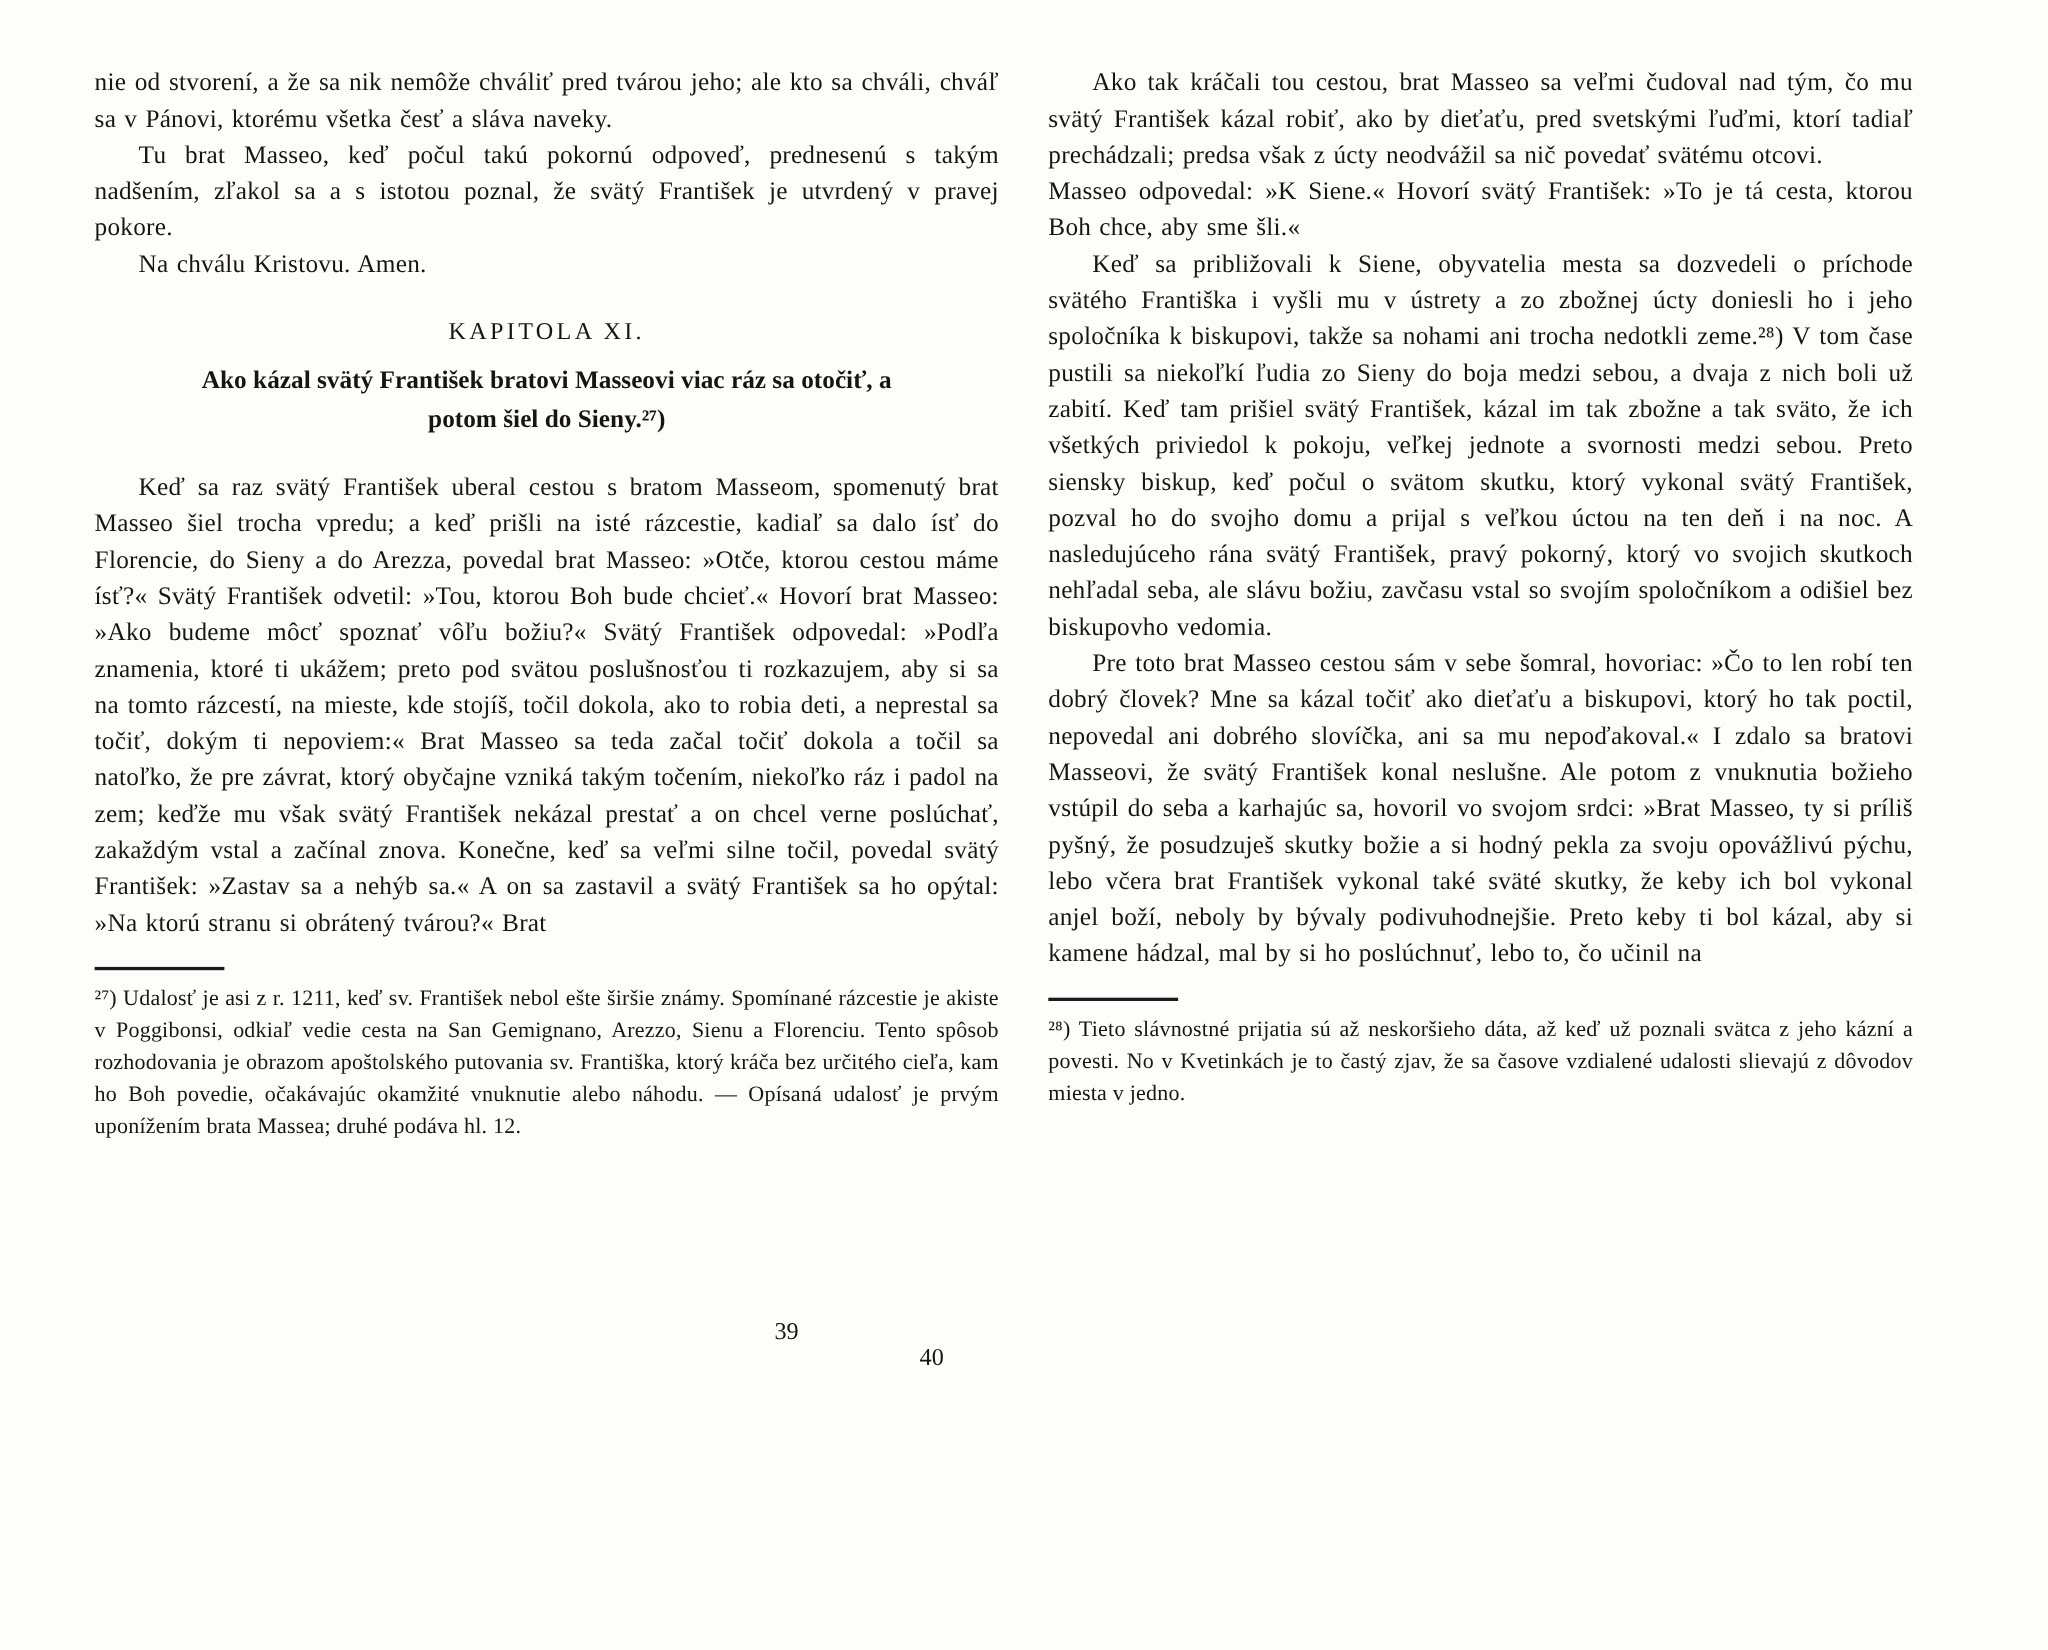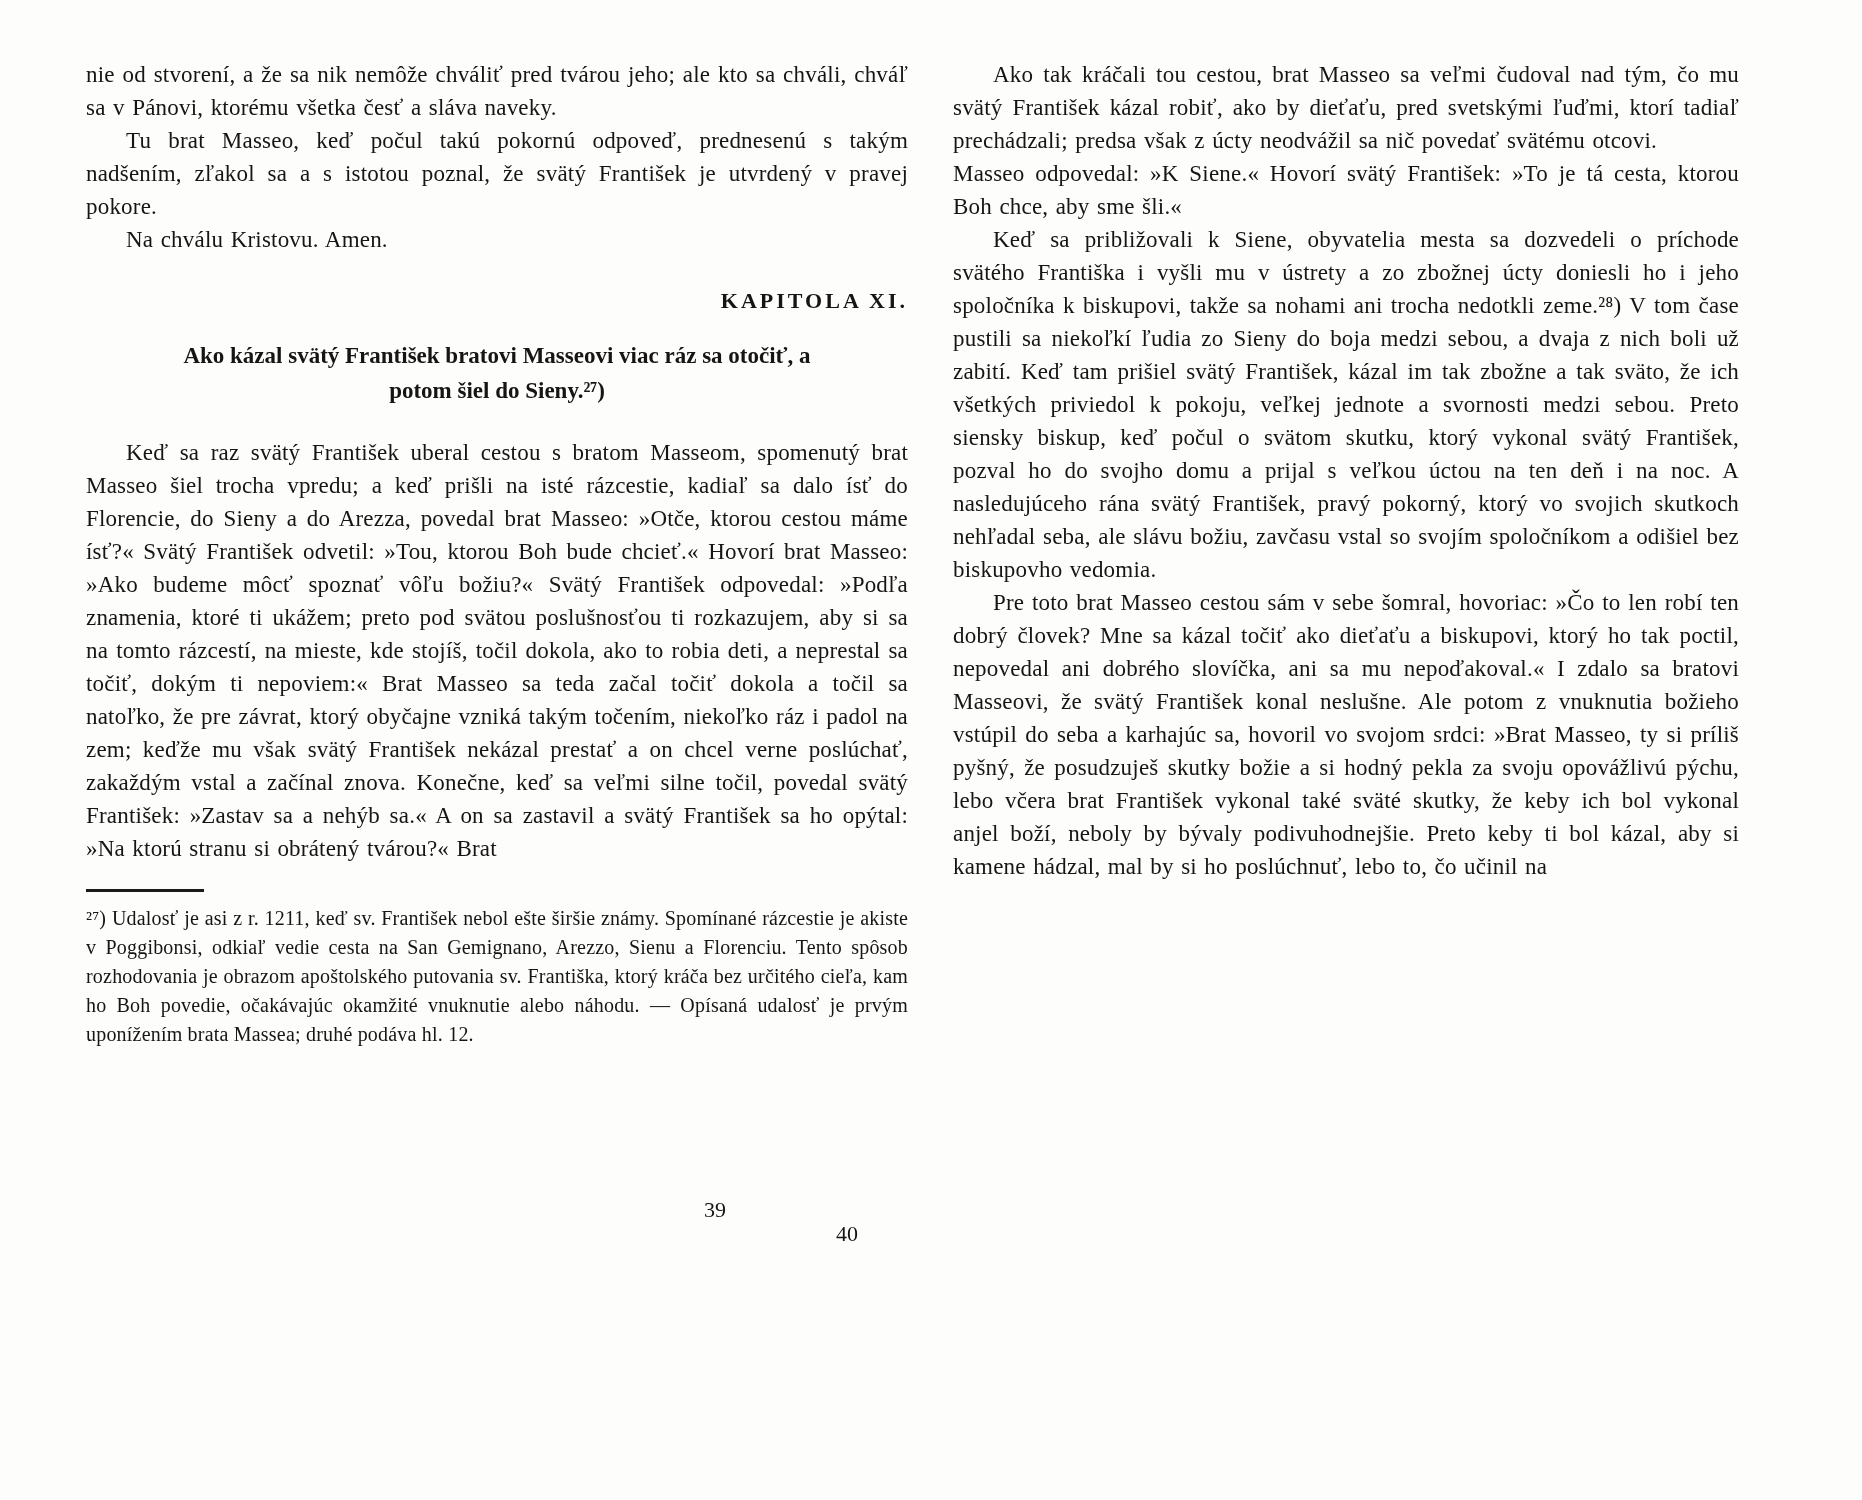--- a/index.html
+++ b/index.html
@@ -24,25 +24,25 @@
     font-size: 23px;
     line-height: 33px;
     text-align: justify;
     text-indent: 40px;
     letter-spacing: 0.2px;
     word-spacing: 1.5px;
   }
   .para.no-indent { text-indent: 0; }
 
   .chapter-heading {
-    text-align: right;
+    text-align: center;
     font-size: 22px;
-    font-weight: 700;
+    font-weight: 400;
     letter-spacing: 3px;
-    margin: 32px 0 24px 0;
+    margin: 32px 0 14px 0;
   }
   .chapter-title {
     text-align: center;
     font-size: 23px;
     font-weight: 700;
     line-height: 35px;
     margin: 0 auto 28px auto;
     max-width: 640px;
   }
 
@@ -88,18 +88,22 @@
       <p class="footnote">²⁷) Udalosť je asi z r. 1211, keď sv. František nebol ešte širšie známy. Spomínané rázcestie je akiste v Poggibonsi, odkiaľ vedie cesta na San Gemignano, Arezzo, Sienu a Florenciu. Tento spôsob rozhodovania je obrazom apoštolského putovania sv. Františka, ktorý kráča bez určitého cieľa, kam ho Boh povedie, očakávajúc okamžité vnuknutie alebo náhodu. — Opísaná udalosť je prvým uponížením brata Massea; druhé podáva hl. 12.</p>
     </div>
   </div>
 
   <div class="page right">
     <p class="para">Ako tak kráčali tou cestou, brat Masseo sa veľmi čudoval nad tým, čo mu svätý František kázal robiť, ako by dieťaťu, pred svetskými ľuďmi, ktorí tadiaľ prechádzali; predsa však z úcty neodvážil sa nič povedať svätému otcovi.</p>
     <p class="para no-indent">Masseo odpovedal: »K Siene.« Hovorí svätý František: »To je tá cesta, ktorou Boh chce, aby sme šli.«</p>
     <p class="para">Keď sa približovali k Siene, obyvatelia mesta sa dozvedeli o príchode svätého Františka i vyšli mu v ústrety a zo zbožnej úcty doniesli ho i jeho spoločníka k biskupovi, takže sa nohami ani trocha nedotkli zeme.²⁸) V tom čase pustili sa niekoľkí ľudia zo Sieny do boja medzi sebou, a dvaja z nich boli už zabití. Keď tam prišiel svätý František, kázal im tak zbožne a tak sväto, že ich všetkých priviedol k pokoju, veľkej jednote a svornosti medzi sebou. Preto siensky biskup, keď počul o svätom skutku, ktorý vykonal svätý František, pozval ho do svojho domu a prijal s veľkou úctou na ten deň i na noc. A nasledujúceho rána svätý František, pravý pokorný, ktorý vo svojich skutkoch nehľadal seba, ale slávu božiu, zavčasu vstal so svojím spoločníkom a odišiel bez biskupovho vedomia.</p>
     <p class="para">Pre toto brat Masseo cestou sám v sebe šomral, hovoriac: »Čo to len robí ten dobrý človek? Mne sa kázal točiť ako dieťaťu a biskupovi, ktorý ho tak poctil, nepovedal ani dobrého slovíčka, ani sa mu nepoďakoval.« I zdalo sa bratovi Masseovi, že svätý František konal neslušne. Ale potom z vnuknutia božieho vstúpil do seba a karhajúc sa, hovoril vo svojom srdci: »Brat Masseo, ty si príliš pyšný, že posudzuješ skutky božie a si hodný pekla za svoju opovážlivú pýchu, lebo včera brat František vykonal také sväté skutky, že keby ich bol vykonal anjel boží, neboly by bývaly podivuhodnejšie. Preto keby ti bol kázal, aby si kamene hádzal, mal by si ho poslúchnuť, lebo to, čo učinil na</p>
 
+    <div class="footnote-block">
+      <div class="footnote-rule"></div>
+      <p class="footnote">²⁸) Tieto slávnostné prijatia sú až neskoršieho dáta, až keď už poznali svätca z jeho kázní a povesti. No v Kvetinkách je to častý zjav, že sa časove vzdialené udalosti slievajú z dôvodov miesta v jedno.</p>
+    </div>
   </div>
 
 </div>
 
 <span class="page-number left-num">39</span>
 <span class="page-number right-num">40</span>
 
 </body></html>

